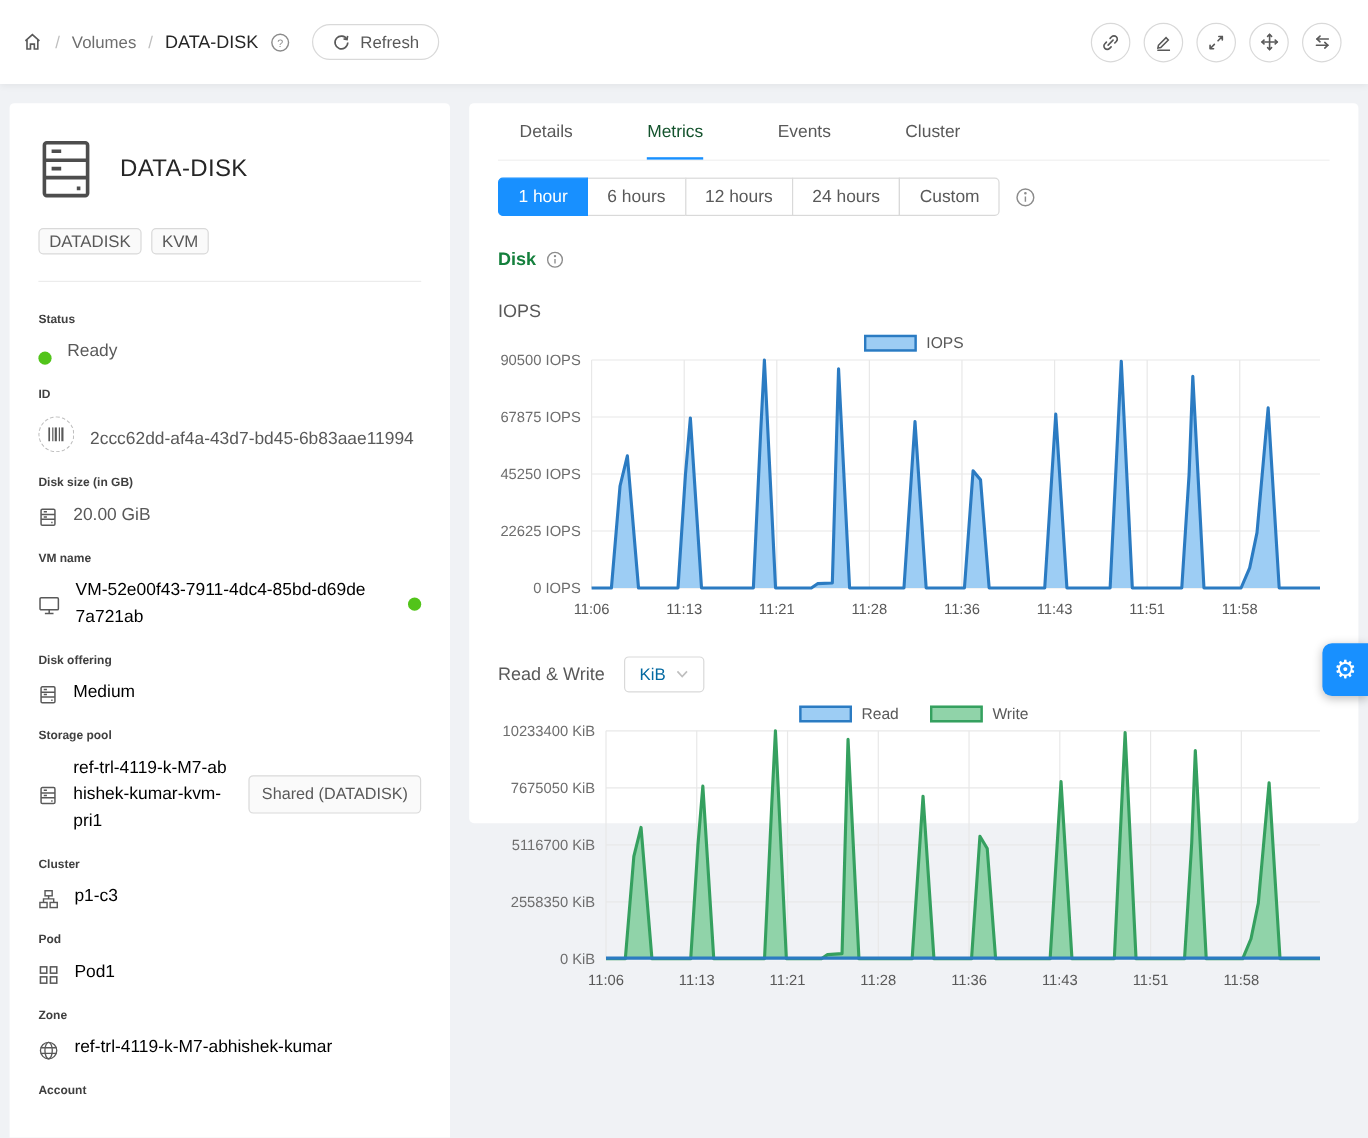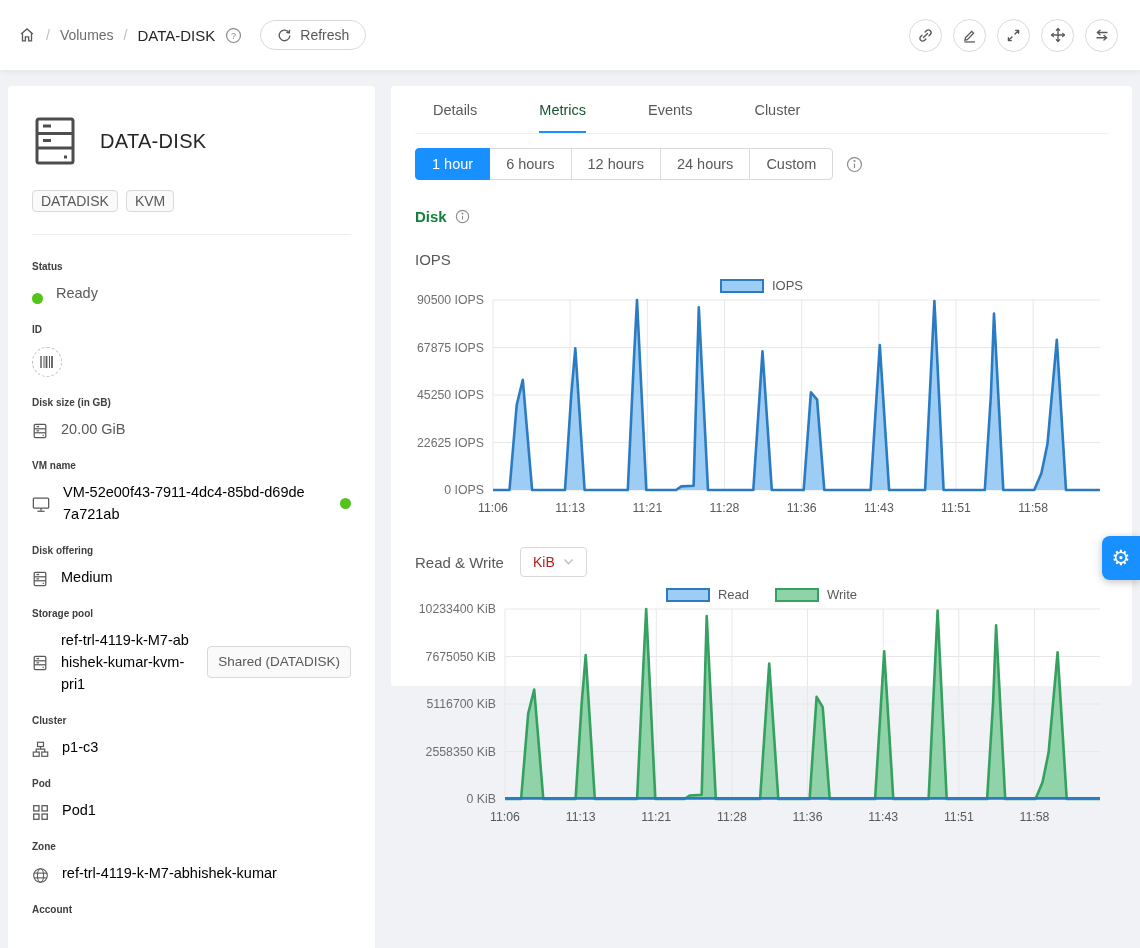--- a/index.html
+++ b/index.html
@@ -67,21 +67,21 @@
   .section-title { display:flex; align-items:center; gap:8px; font-weight:bold;
     font-size:15px; color:#15803d; margin:28px 0 0; }
   .metric-label { font-size:15px; color:#595959; margin:26px 0 0; }
   .legend { display:flex; justify-content:center; align-items:center; gap:26px;
     margin:10px 0 0; font-size:13px; color:#595959; }
   .legend-item { display:flex; align-items:center; gap:8px; }
   .swatch { width:44px; height:14px; border:2.5px solid; }
   .chart { margin-top:2px; }
   .rw-row { display:flex; align-items:center; gap:16px; margin:24px 0 0; }
   .unit-select { display:inline-flex; align-items:center; gap:8px; border:1px solid #d9d9d9;
-    border-radius:4px; padding:6px 12px; color:#b91c1c; cursor:pointer; background:#fff; }
+    border-radius:4px; padding:6px 12px; color:#0369a1; cursor:pointer; background:#fff; }
   .unit-select .icon { color:#bfbfbf; }
 
   
   .fab { position:absolute; right:0; top:536px; width:38px; height:44px;
     background:#1890ff; border:none; border-radius:8px 0 0 8px; color:#fff;
     display:grid; place-items:center; cursor:pointer;
     box-shadow:0 2px 8px rgba(0,0,0,.25);
     font-family:"DejaVu Sans", sans-serif; font-size:21px; }
 </style>
 </head>
@@ -202,20 +202,21 @@
       <div class="field-value">
         <span class="uuid-badge icon">
           <svg width="15" height="12" viewBox="0 0 15 12" stroke="#595959">
             <line x1="1" y1="0" x2="1" y2="12" stroke-width="1.4"></line>
             <line x1="4" y1="0" x2="4" y2="12" stroke-width="1"></line>
             <line x1="6.5" y1="0" x2="6.5" y2="12" stroke-width="1.8"></line>
             <line x1="9.5" y1="0" x2="9.5" y2="12" stroke-width="1"></line>
             <line x1="12" y1="0" x2="12" y2="12" stroke-width="1.8"></line>
           </svg>
         </span>
+        <span style="margin-top:3px;">2ccc62dd-af4a-43d7-bd45-6b83aae11994</span>
       </div>
     </div>
 
     <div class="field">
       <div class="field-label">Disk size (in GB)</div>
       <div class="field-value">
         <span class="icon">
           <svg width="16" height="18" viewBox="0 0 18 18" fill="none" stroke="currentColor" stroke-width="1.4">
             <rect x="2.5" y="1.5" width="13" height="15" rx="1.2"></rect>
             <line x1="2.5" y1="6.5" x2="15.5" y2="6.5"></line>

